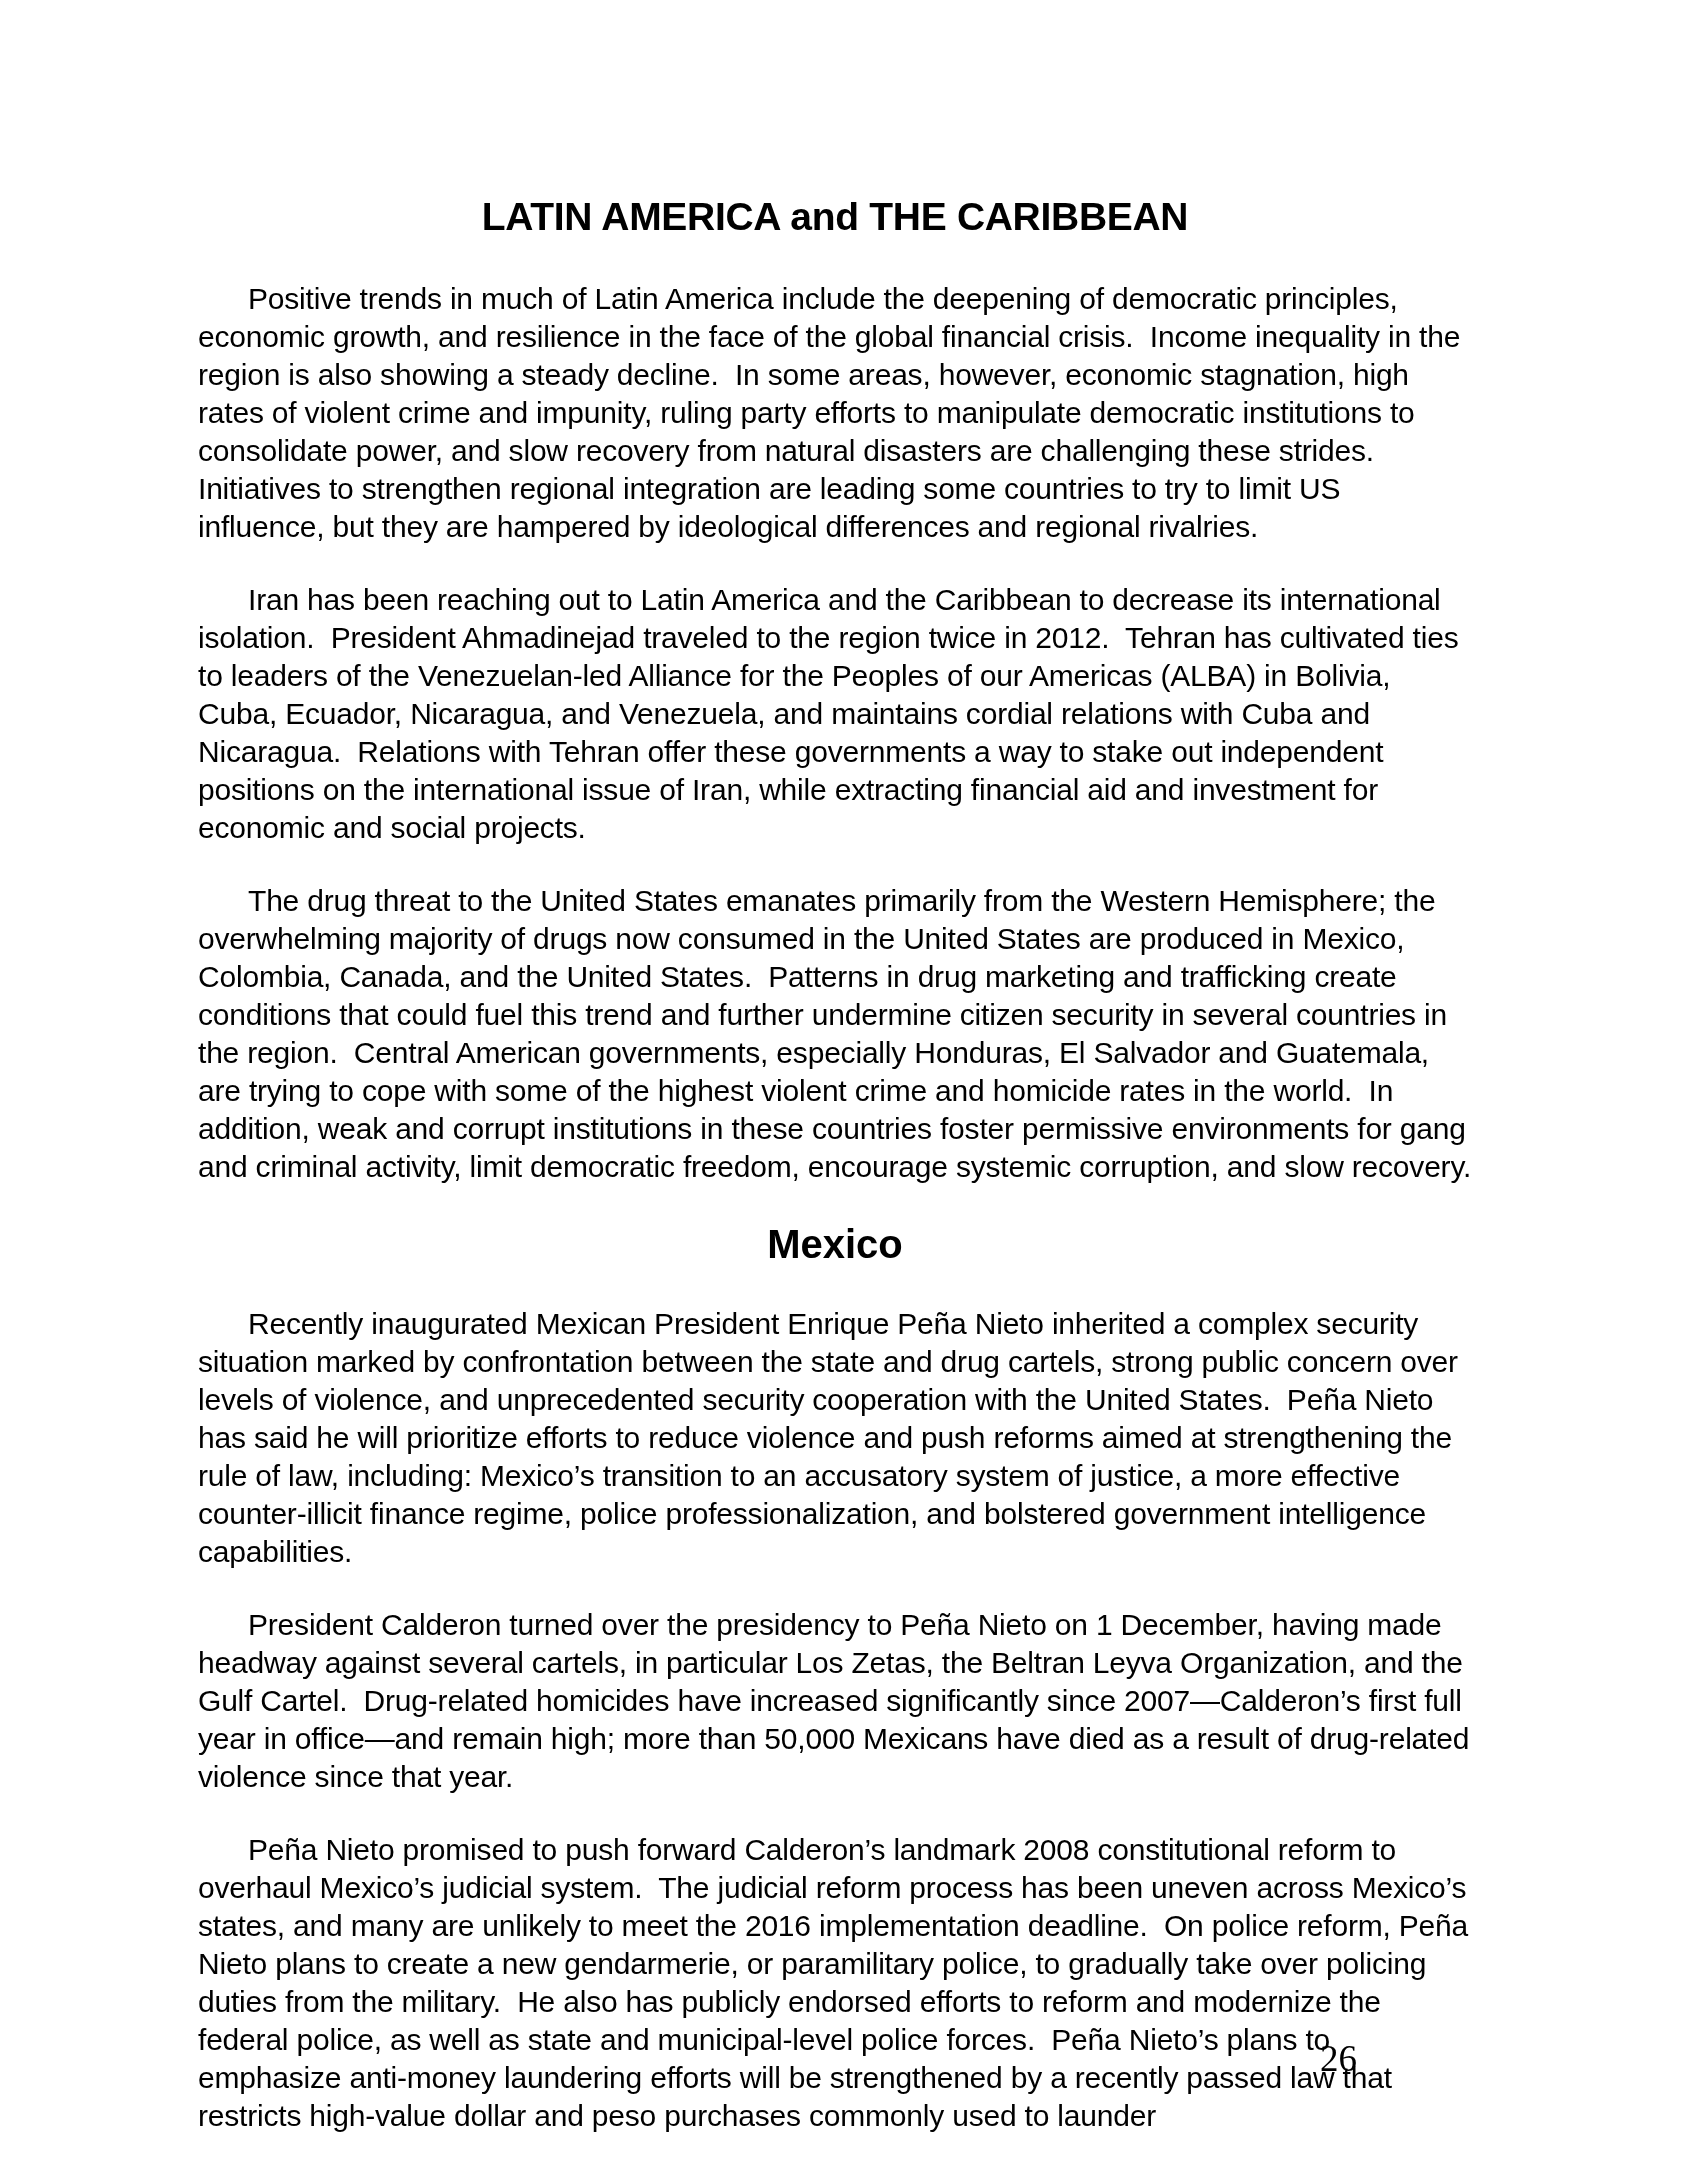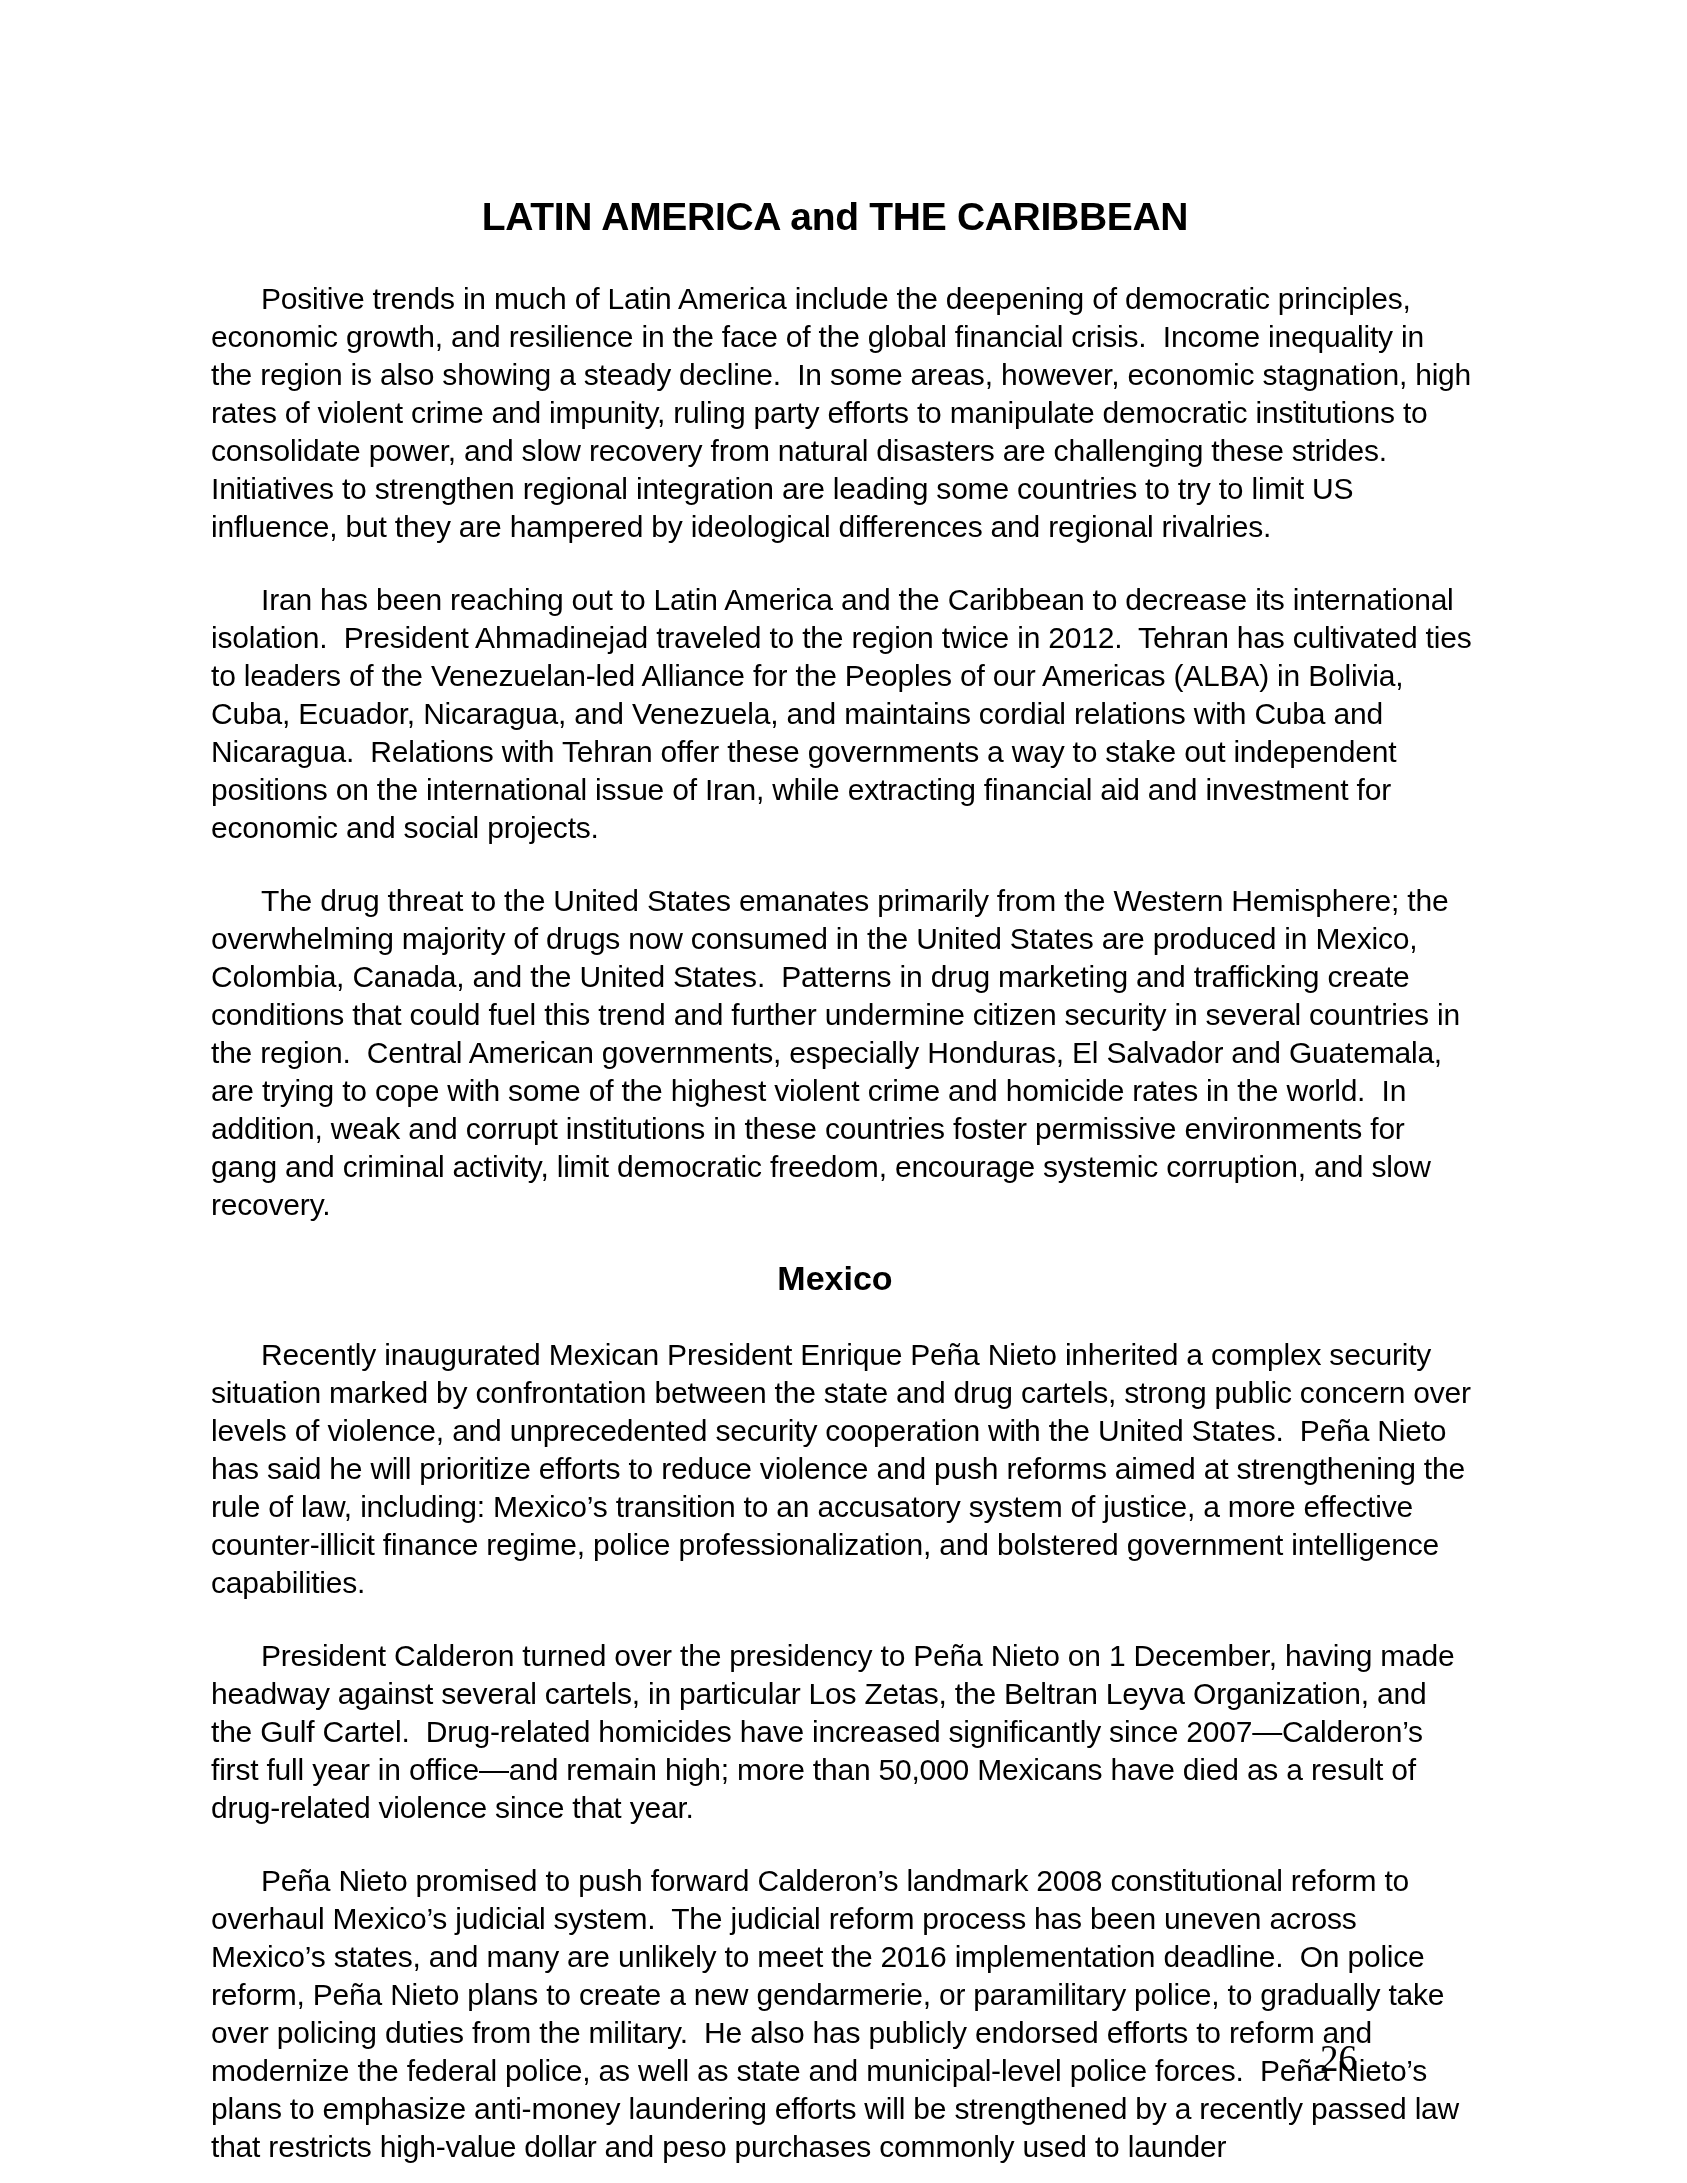--- a/index.html
+++ b/index.html
@@ -24,33 +24,33 @@
   }
   .doc-title {
     font-size: 39px;
     font-weight: bold;
     text-align: center;
     letter-spacing: -0.3px;
     margin: 0 0 40px 0;
     line-height: 1.15;
   }
   .section-heading {
-    font-size: 34px;
+    font-size: 40px;
     font-weight: bold;
     text-align: center;
     margin: 1.3px 0 38px 0;
     line-height: 1.15;
   }
   .para {
     font-size: 30px;
     line-height: 38px;
     letter-spacing: -0.2px;
     text-align: left;
     text-indent: 50px;
-    margin: 0 0 35px 13px;
+    margin: 0 0 35px 0;
     white-space: pre-wrap;
   }
   .page-number {
     position: absolute;
     top: 2040px;
     right: 200px;
     font-family: "Liberation Serif", "DejaVu Serif", serif;
     font-size: 37px;
     line-height: 1;
   }

